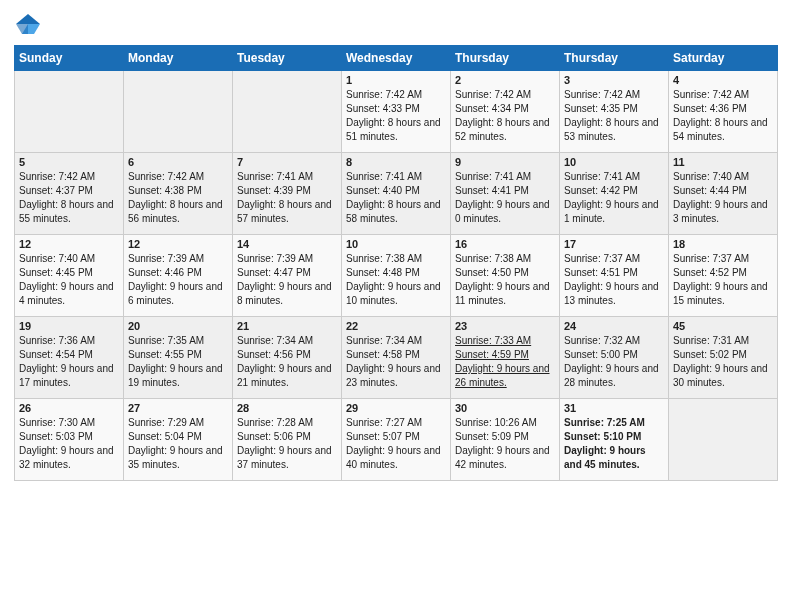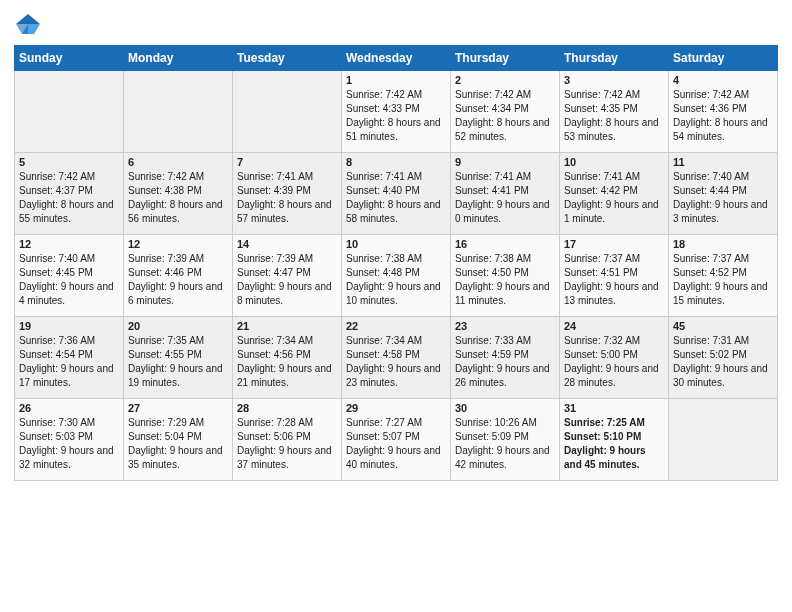--- a/index.html
+++ b/index.html
@@ -271,21 +271,21 @@
 Daylight: 9 hours and 21 minutes.</div>
           </td>
           <td>
             <span class="day-number">22</span>
             <div class="day-info" style="white-space: pre-line;">Sunrise: 7:34 AM
 Sunset: 4:58 PM
 Daylight: 9 hours and 23 minutes.</div>
           </td>
           <td>
             <span class="day-number">23</span>
-            <div class="day-info" style="white-space: pre-line;">Sunrise: 7:33 AM
+            <div class="day-info" style="white-space: pre-line; text-decoration: underline;">Sunrise: 7:33 AM
 Sunset: 4:59 PM
 Daylight: 9 hours and 26 minutes.</div>
           </td>
           <td>
             <span class="day-number">24</span>
             <div class="day-info" style="white-space: pre-line;">Sunrise: 7:32 AM
 Sunset: 5:00 PM
 Daylight: 9 hours and 28 minutes.</div>
           </td>
           <td>

